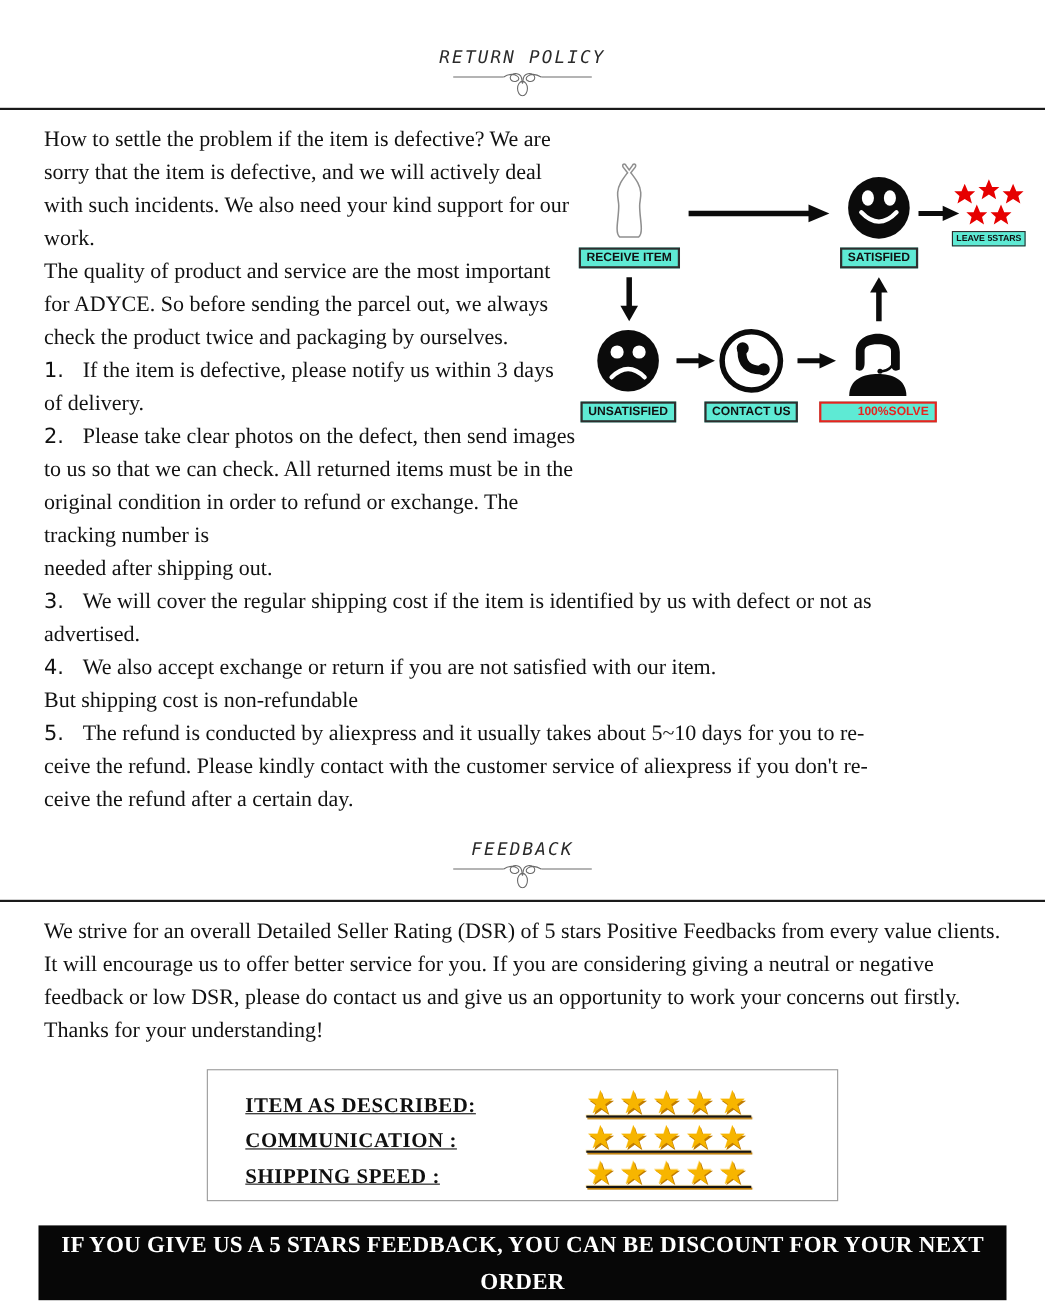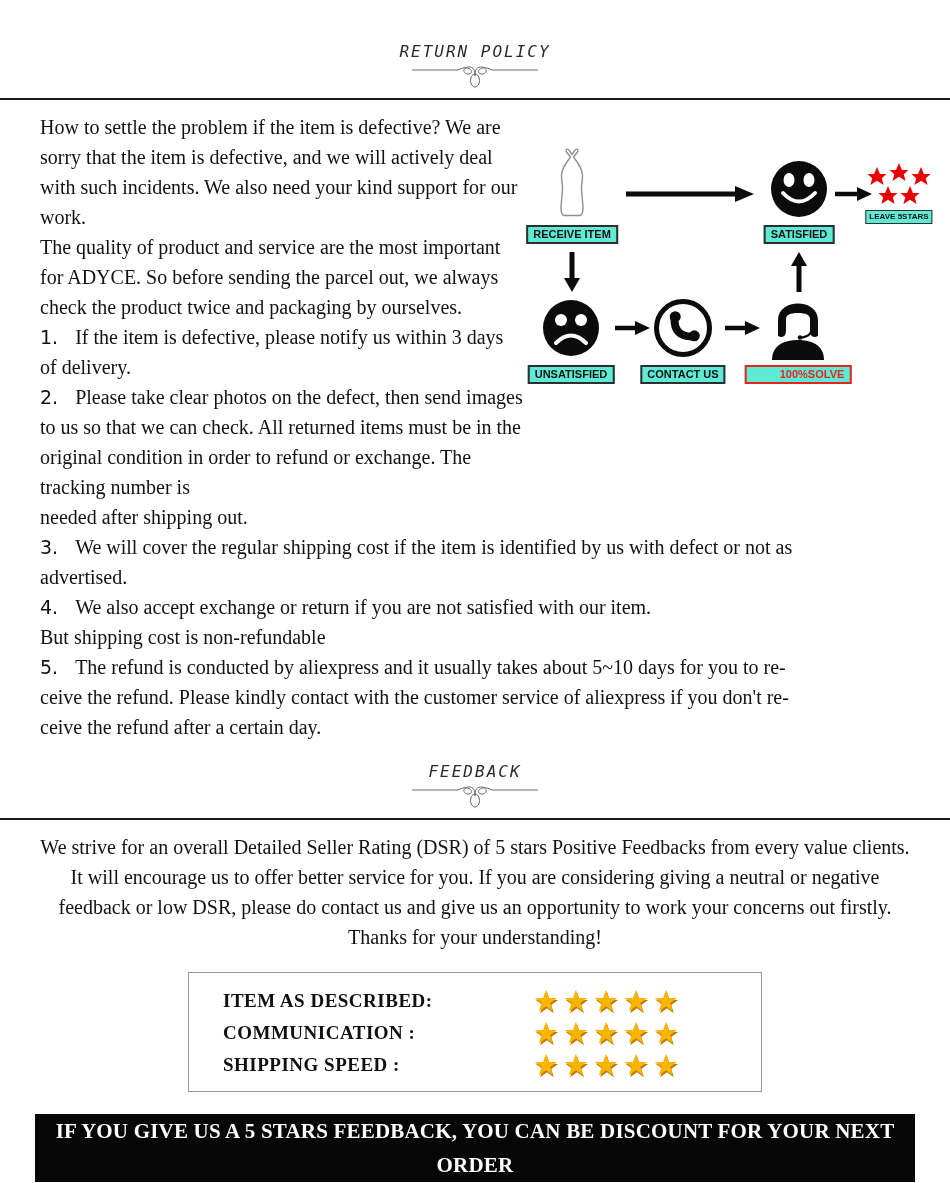--- a/index.html
+++ b/index.html
@@ -35,26 +35,26 @@
   .diagram-inner svg{position:absolute;left:0;top:0;}
   .dlabel{
     position:absolute;transform:translateX(-50%);
     background:#5eead4;border:2px solid #2e2e2e;
     font-family:"Liberation Sans",sans-serif;font-weight:bold;font-size:11px;
     line-height:13px;padding:1px 5px;white-space:nowrap;color:#111;
   }
   .dlabel.small{font-size:8px;line-height:10px;border-width:1px;padding:1px 3px;}
   .dlabel.red{color:#e8231e;border-color:#e8231e;padding-left:33px;}
   
-  .fb-para{padding:12px 40px 0;margin:0;font-size:20px;line-height:30px;color:#121212;text-align:center;}
+  .fb-para{padding:12px 40px 0;margin:0;font-size:20px;line-height:30px;color:#121212;}
   .ratings{
     width:538px;margin:20px auto 0;border:1px solid #999;
     padding:12px 0 10px 34px;
   }
-  .rrow{display:flex;align-items:center;height:32px;}
+  .rrow{display:flex;align-items:flex-end;height:32px;text-decoration:underline;}
   .rlabel{
     width:310px;font-weight:bold;font-size:19px;letter-spacing:0.5px;color:#101010;
     font-family:"Liberation Serif",serif;
   }
   .rstars{
     font-size:29px;line-height:1;letter-spacing:4px;color:#f7b500;
     text-shadow:1px 1.5px 0 #c07c00, -0.5px -0.5px 0 #ffe08a;
     font-family:"DejaVu Sans",sans-serif;
   }
   

